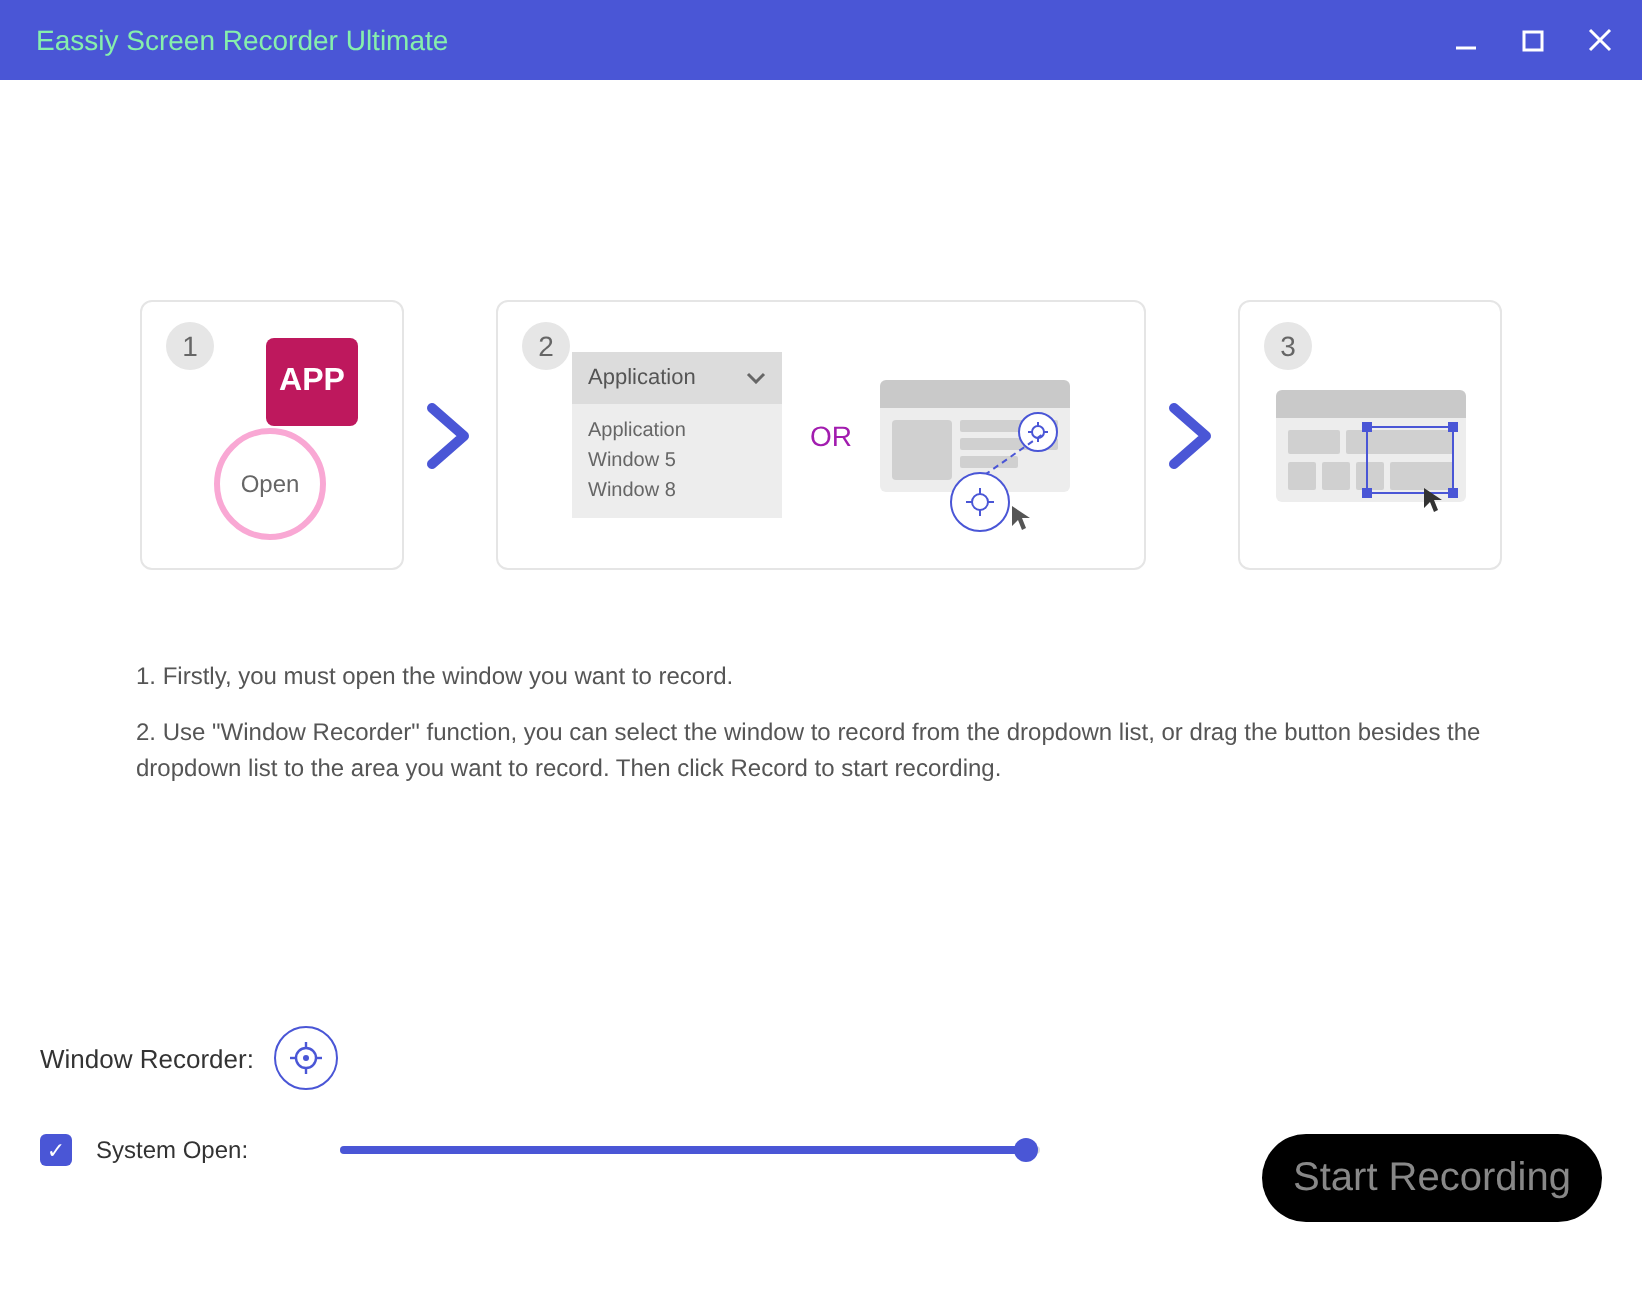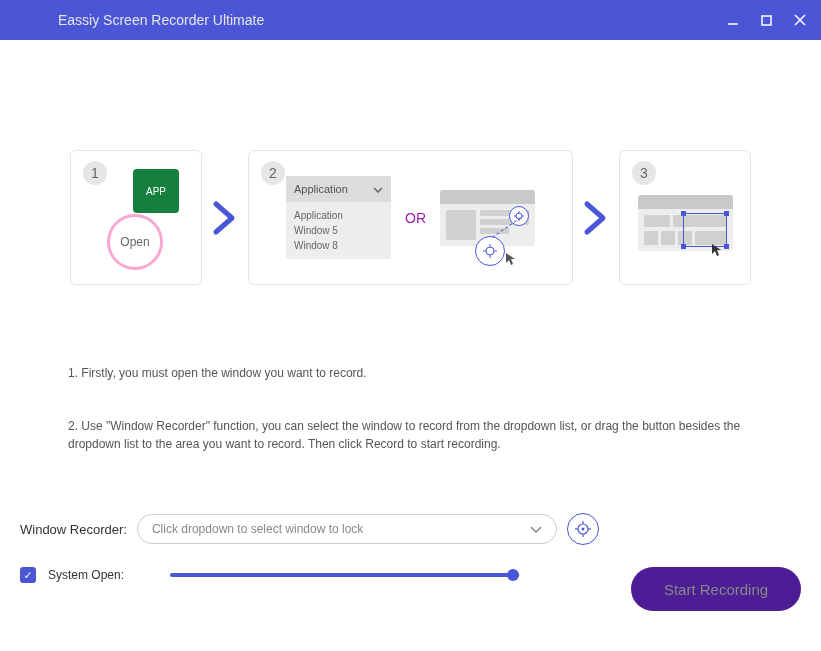--- a/index.html
+++ b/index.html
@@ -1,26 +1,26 @@
 <!DOCTYPE html>
 <html><head>
 <meta charset="utf-8">
 <style>
 * { margin: 0; padding: 0; box-sizing: border-box; font-family: -apple-system, BlinkMacSystemFont, "Segoe UI", Arial, sans-serif; }
 body { width: 821px; height: 651px; background: #fff; overflow: hidden; }
 .titlebar { height: 40px; background: #4a56d6; display: flex; align-items: center; justify-content: space-between; padding: 0 14px 0 18px; }
-.titlebar-title { color: #e5e5e5; font-size: 14px; font-weight: 400; margin-left: 40px; }
+.titlebar-title { color: #86efac; font-size: 14px; font-weight: 400; }
 .titlebar-controls { display: flex; gap: 20px; align-items: center; }
 .titlebar-controls span { color: #fff; cursor: pointer; display: flex; align-items: center; }
 .content { padding: 0 20px; height: 611px; display: flex; flex-direction: column; }
 .steps-row { display: flex; align-items: center; justify-content: center; gap: 10px; margin-top: 110px; }
 .step-card { border: 1px solid #e5e5e5; border-radius: 6px; background: #fff; position: relative; padding: 14px; }
 .step-num { position: absolute; top: 10px; left: 12px; width: 24px; height: 24px; background: #e6e6e6; color: #666; border-radius: 50%; display: flex; align-items: center; justify-content: center; font-size: 14px; font-weight: 500; }
 .step1 { width: 132px; height: 135px; }
-.app-icon { width: 46px; height: 44px; background: #15803d; border-radius: 4px; color: #fff; font-weight: 400; font-size: 10px; display: flex; align-items: center; justify-content: center; position: absolute; top: 18px; right: 22px; }
+.app-icon { width: 46px; height: 44px; background: #be185d; border-radius: 4px; color: #fff; font-weight: 700; font-size: 16px; display: flex; align-items: center; justify-content: center; position: absolute; top: 18px; right: 22px; }
 .open-circle { width: 56px; height: 56px; border: 3px solid #f9a8d4; border-radius: 50%; background: #fff; display: flex; align-items: center; justify-content: center; font-size: 12px; color: #666; position: absolute; bottom: 14px; left: 36px; }
 .step2 { width: 325px; height: 135px; display: flex; align-items: center; justify-content: center; gap: 10px; }
 .app-dropdown { width: 105px; }
 .dd-header { background: #dcdcdc; height: 26px; display: flex; align-items: center; justify-content: space-between; padding: 0 8px; font-size: 11px; color: #555; }
 .dd-body { background: #ededed; padding: 6px 8px; font-size: 10px; color: #666; line-height: 1.5; }
 .or-text { font-size: 14px; color: #a21caf; font-weight: 500; margin: 0 4px; }
 .window-mock { position: relative; width: 95px; }
 .wm-top { height: 14px; background: #c9c9c9; border-radius: 3px 3px 0 0; }
 .wm-body { background: #ededed; padding: 6px; display: flex; gap: 4px; border-radius: 0 0 3px 3px; }
 .wm-left { width: 30px; height: 30px; background: #d0d0d0; border-radius: 2px; }
@@ -38,21 +38,21 @@
 .win3-body { background: #ededed; padding: 6px; border-radius: 0 0 3px 3px; position: relative; }
 .win3-row1 { display: flex; gap: 3px; margin-bottom: 4px; }
 .win3-box { height: 12px; background: #d0d0d0; border-radius: 1px; }
 .win3-row2 { display: flex; gap: 3px; }
 .win3-sq { width: 14px; height: 14px; background: #d0d0d0; border-radius: 1px; }
 .selection-frame { position: absolute; top: 4px; right: 6px; width: 44px; height: 34px; border: 1.5px solid #4a56d6; }
 .sel-handle { position: absolute; width: 5px; height: 5px; background: #4a56d6; }
 .sh-tl { top: -3px; left: -3px; } .sh-tr { top: -3px; right: -3px; } .sh-bl { bottom: -3px; left: -3px; } .sh-br { bottom: -3px; right: -3px; }
 .chevron-big { color: #4a56d6; display: flex; align-items: center; }
 .instructions { margin-top: 44px; padding: 0 48px; }
-.instructions p { font-size: 12px; color: #555; line-height: 1.5; margin-bottom: 10px; margin-top: 35px; }
+.instructions p { font-size: 12px; color: #555; line-height: 1.5; margin-bottom: 10px; }
 .bottom { margin-top: auto; padding-bottom: 40px; }
 .dd-row { display: flex; align-items: center; gap: 10px; }
 .dd-label { font-size: 13px; color: #333; }
 .dd-select { flex: 0 0 420px; height: 30px; border: 1px solid #ccc; border-radius: 15px; padding: 0 14px; display: flex; align-items: center; justify-content: space-between; font-size: 12px; color: #888; cursor: pointer; }
 .target-btn { width: 32px; height: 32px; border: 1.5px solid #4a56d6; border-radius: 50%; display: flex; align-items: center; justify-content: center; cursor: pointer; }
 .controls-row { display: flex; align-items: flex-start; justify-content: space-between; margin-top: 22px; }
 .sliders { display: flex; flex-direction: column; gap: 14px; }
 .slider-row { display: flex; align-items: center; gap: 12px; }
 .checkbox { width: 16px; height: 16px; border-radius: 3px; display: flex; align-items: center; justify-content: center; }
 .checkbox.checked { background: #4a56d6; color: #fff; font-size: 11px; }
@@ -60,21 +60,21 @@
 .slider-label { width: 110px; font-size: 12px; color: #333; }
 .slider { width: 350px; height: 4px; border-radius: 2px; position: relative; }
 .slider-track { position: absolute; height: 4px; border-radius: 2px; left: 0; }
 .slider-thumb { position: absolute; width: 12px; height: 12px; background: #4a56d6; border-radius: 50%; top: -4px; transform: translateX(-50%); }
 .slider.ss { background: #ddd; }
 .slider.ss .slider-track { background: #4a56d6; width: 98%; }
 .slider.ss .slider-thumb { left: 98%; }
 .slider.mic { background: #ddd; }
 .slider.mic .slider-track { background: #ddd; width: 100%; }
 .slider.mic .slider-thumb { left: 30%; background: #ccc; }
-.start-btn { background: #4c1d95; color: #888; border-radius: 22px; width: 170px; height: 44px; display: flex; align-items: center; justify-content: center; font-size: 15px; cursor: pointer; }
+.start-btn { background: #000000; color: #888; border-radius: 22px; width: 170px; height: 44px; display: flex; align-items: center; justify-content: center; font-size: 20px; cursor: pointer; }
 .cursor-icon { position: absolute; }
 </style>
 </head>
 <body>
 
 <div class="titlebar">
   <div class="titlebar-title">Eassiy Screen Recorder Ultimate</div>
   <div class="titlebar-controls">
     <span>
         <svg width="14" height="14" viewBox="0 0 14 14">
@@ -201,26 +201,20 @@
   </div>
 
   <div class="instructions">
     <p>1. Firstly, you must open the window you want to record.</p>
     <p>2. Use "Window Recorder" function, you can select the window to record from the dropdown list, or drag the button besides the dropdown list to the area you want to record. Then click Record to start recording.</p>
   </div>
 
   <div class="bottom">
     <div class="dd-row">
       <span class="dd-label">Window Recorder:</span>
-      <div class="dd-select">
-        <span>Click dropdown to select window to lock</span>
-        <span><svg width="12" height="7" viewBox="0 0 12 7">
-              <polyline points="1,1 6,6 11,1" fill="none" stroke="#888" stroke-width="1.5"></polyline>
-            </svg></span>
-      </div>
       <div class="target-btn">
         <svg width="16" height="16" viewBox="0 0 16 16">
             <circle cx="8" cy="8" r="5" fill="none" stroke="#4a56d6" stroke-width="1.2"></circle>
             <circle cx="8" cy="8" r="1.5" fill="#4a56d6"></circle>
             <line x1="8" y1="0" x2="8" y2="3" stroke="#4a56d6" stroke-width="1.2"></line>
             <line x1="8" y1="13" x2="8" y2="16" stroke="#4a56d6" stroke-width="1.2"></line>
             <line x1="0" y1="8" x2="3" y2="8" stroke="#4a56d6" stroke-width="1.2"></line>
             <line x1="13" y1="8" x2="16" y2="8" stroke="#4a56d6" stroke-width="1.2"></line>
           </svg>
       </div>

